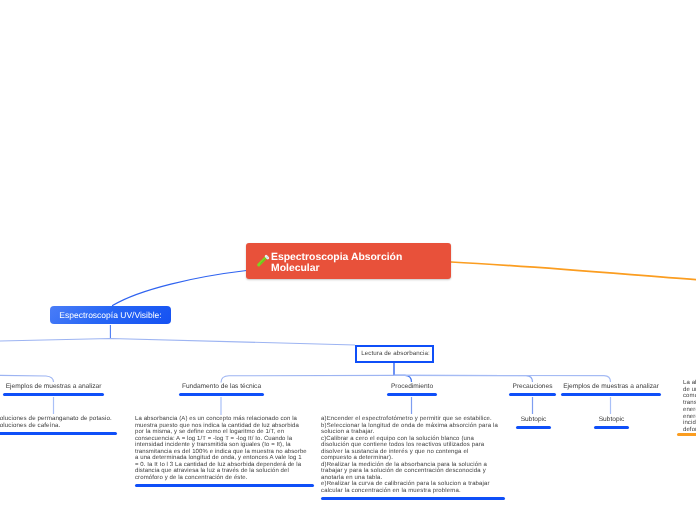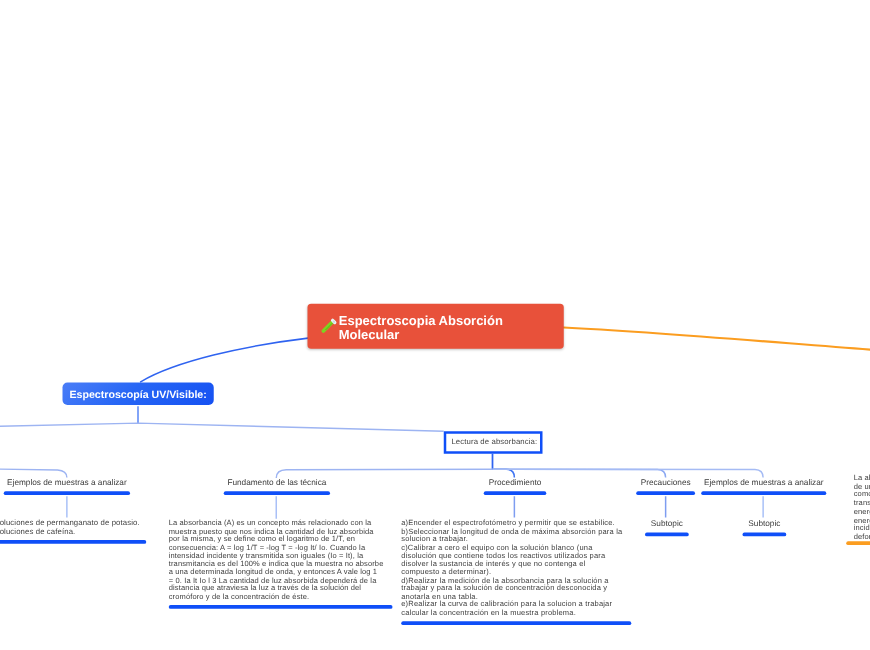--- a/index.html
+++ b/index.html
@@ -28,21 +28,21 @@
   }
   #tube { position:absolute; left:8.5px; top:10px; width:16px; height:16px; display:block; }
 
   
   #uvvis {
     left:50px; top:306px; width:121px; height:18px;
     background:linear-gradient(140deg,#4a7df7 0%,#2766f5 45%,#1551f2 100%);
     border-radius:4px;
     display:flex; align-items:center; justify-content:center;
   }
-  #uvvis .label { color:#fff; font-weight:bold; font-size:8.5px; white-space:nowrap; }
+  #uvvis .label { color:#fff; font-weight:normal; font-size:8.5px; white-space:nowrap; }
 
   
   #lectura {
     left:355px; top:345px; width:79px; height:18px;
     background:#ffffff; border:2.5px solid #0f4ff8;
     display:flex; align-items:center; justify-content:center;
   }
   #lectura .label { color:#434343; font-size:6.2px; letter-spacing:0.1px; white-space:nowrap; position:relative; top:-1px; left:1px; }
 
   

